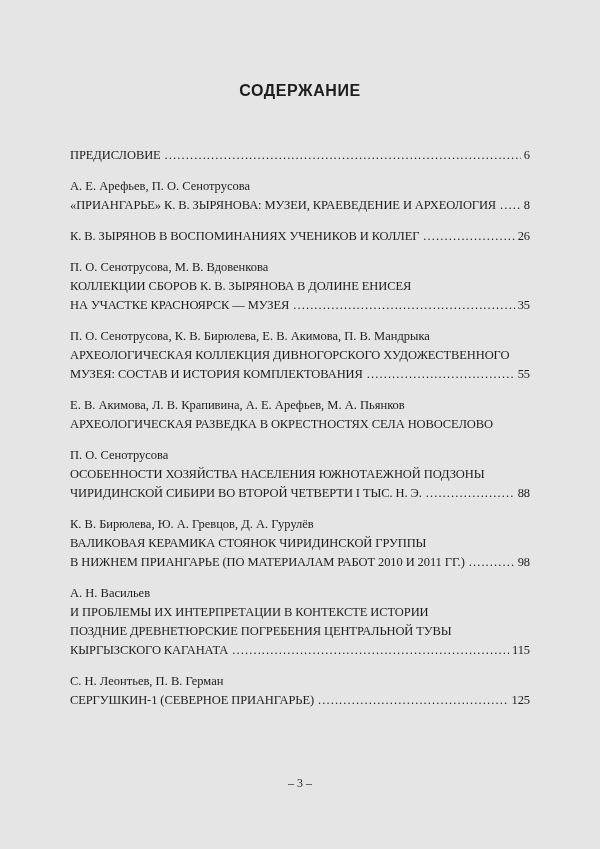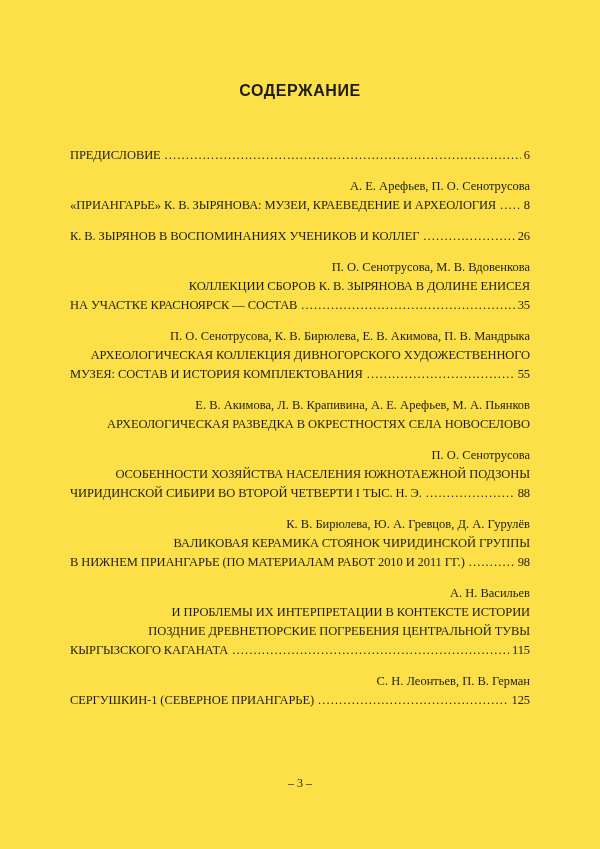--- a/index.html
+++ b/index.html
@@ -4,39 +4,38 @@
 <style>
   html, body {
     margin: 0;
     padding: 0;
     background: #ffffff;
   }
   .page {
     position: relative;
     width: 600px;
     height: 849px;
-    background: #fde047;
+    background: #e5e5e5;
     color: #1d1d1d;
     font-family: "Liberation Serif", serif;
     box-sizing: border-box;
     padding: 82px 70px 0 70px;
     overflow: hidden;
   }
   .doc-title {
     font-family: "Liberation Sans", sans-serif;
     font-size: 16px;
     font-weight: bold;
     letter-spacing: 0.6px;
     text-align: center;
     line-height: 18px;
     margin: 0 0 46px 0;
   }
   .toc {
     width: 100%;
-    text-align: right;
   }
   .entry {
     font-size: 12.5px;
     line-height: 19px;
     margin-bottom: 12px;
   }
   .authors {
     font-weight: normal;
   }
   .tline {
@@ -103,21 +102,21 @@
         <div class="tline row">
           <span class="ttext">К. В. ЗЫРЯНОВ В ВОСПОМИНАНИЯХ УЧЕНИКОВ И КОЛЛЕГ</span>
           <span class="leader"></span>
           <span class="pg">26</span>
         </div>
       </div>
       <div class="entry">
         <div class="authors">П. О. Сенотрусова, М. В. Вдовенкова</div>
         <div class="tline">КОЛЛЕКЦИИ СБОРОВ К. В. ЗЫРЯНОВА В ДОЛИНЕ ЕНИСЕЯ</div>
         <div class="tline row">
-          <span class="ttext">НА УЧАСТКЕ КРАСНОЯРСК — СОСТАВ</span>
+          <span class="ttext">НА УЧАСТКЕ КРАСНОЯРСК — МУЗЕЯ</span>
           <span class="leader"></span>
           <span class="pg">35</span>
         </div>
       </div>
       <div class="entry">
         <div class="authors">П. О. Сенотрусова, К. В. Бирюлева, Е. В. Акимова, П. В. Мандрыка</div>
         <div class="tline">АРХЕОЛОГИЧЕСКАЯ КОЛЛЕКЦИЯ ДИВНОГОРСКОГО ХУДОЖЕСТВЕННОГО</div>
         <div class="tline row">
           <span class="ttext">МУЗЕЯ: СОСТАВ И ИСТОРИЯ КОМПЛЕКТОВАНИЯ</span>
           <span class="leader"></span>

